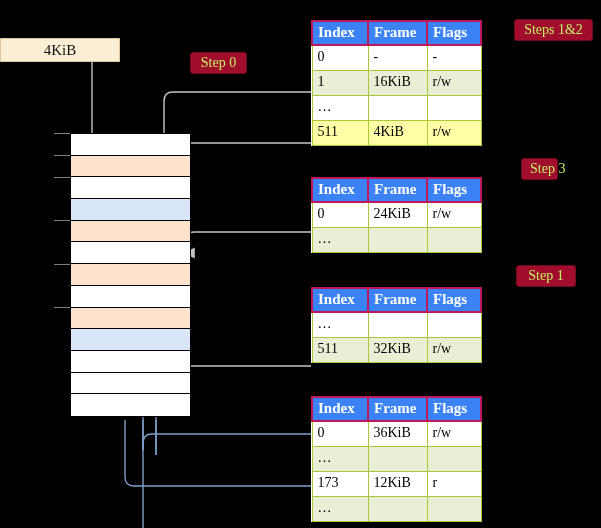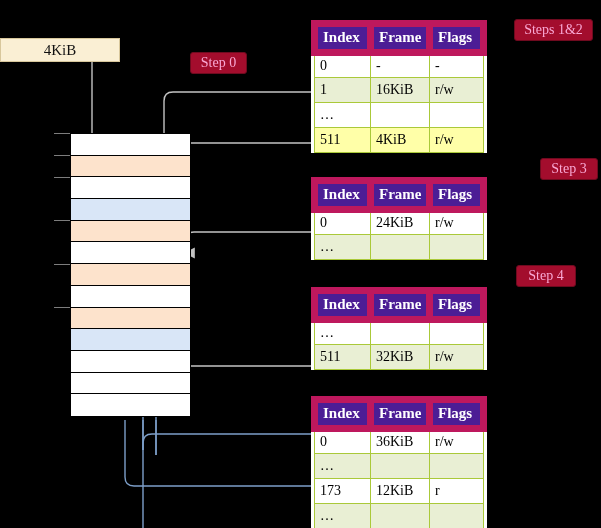--- a/index.html
+++ b/index.html
@@ -22,21 +22,21 @@
     display:flex;align-items:center;justify-content:center;
     font-size:15px;color:#111;
   }
 
   
   .badge{
     position:absolute;
     background:#a30d2d;
     border:1px solid #6f0a1f;
     border-radius:3px;
-    color:#f9a8d4;
+    color:#bef264;
     font-size:14px;
     padding:1px 8px 2px 8px;
     box-sizing:border-box;
     white-space:nowrap;
     text-align:center;
     line-height:17px;
   }
 
   
   .memcol{
@@ -64,26 +64,26 @@
   
   .ptable{
     position:absolute;
     border-collapse:collapse;
     border:1px solid #8f8f8f;
     background:#fff;
     font-size:14px;
     table-layout:fixed;
   }
   .ptable th{
-    background:#4c1d95;
+    background:#3b82f6;
     color:#ffffff;
     font-weight:bold;
     text-align:left;
     padding:2px 5px 3px 5px;
-    border:7px solid #be185d;
+    border:2px solid #be185d;
     font-size:15px;
     height:22px;
     box-sizing:border-box;
   }
   .ptable td{
     border:1px solid #aac939;
     padding:2px 5px 3px 5px;
     height:25px;
     box-sizing:border-box;
     color:#000;
@@ -138,23 +138,23 @@
   </svg>
 
   <div class="srcbox" style="left:0px;top:38px;width:120px;height:24px;">
     <span>4KiB</span>
   </div>
 
   <div class="badge" style="left:190px;top:40px;width:57px;margin-top:12px;">Step 0</div>
 
   <div class="badge" style="left:514px;top:19px;width:79px;">Steps 1&amp;2</div>
 
-  <div class="badge" style="left:540px;top:158px;width:58px;">Step 3</div>
-
-  <div class="badge" style="left:516px;top:265px;width:60px;">Step 4</div>
+  <div class="badge" style="left:521px;top:158px;width:37px;">Step 3</div>
+
+  <div class="badge" style="left:516px;top:265px;width:60px;">Step 1</div>
 
   <div class="memcol" id="memcol" style="left:70px;top:133px;width:119px;height:282px;">
       <div class="memrow c-white"></div>
       <div class="memrow c-orange"></div>
       <div class="memrow c-white"></div>
       <div class="memrow c-blue"></div>
       <div class="memrow c-orange"></div>
       <div class="memrow c-white"></div>
       <div class="memrow c-orange"></div>
       <div class="memrow c-white"></div>

